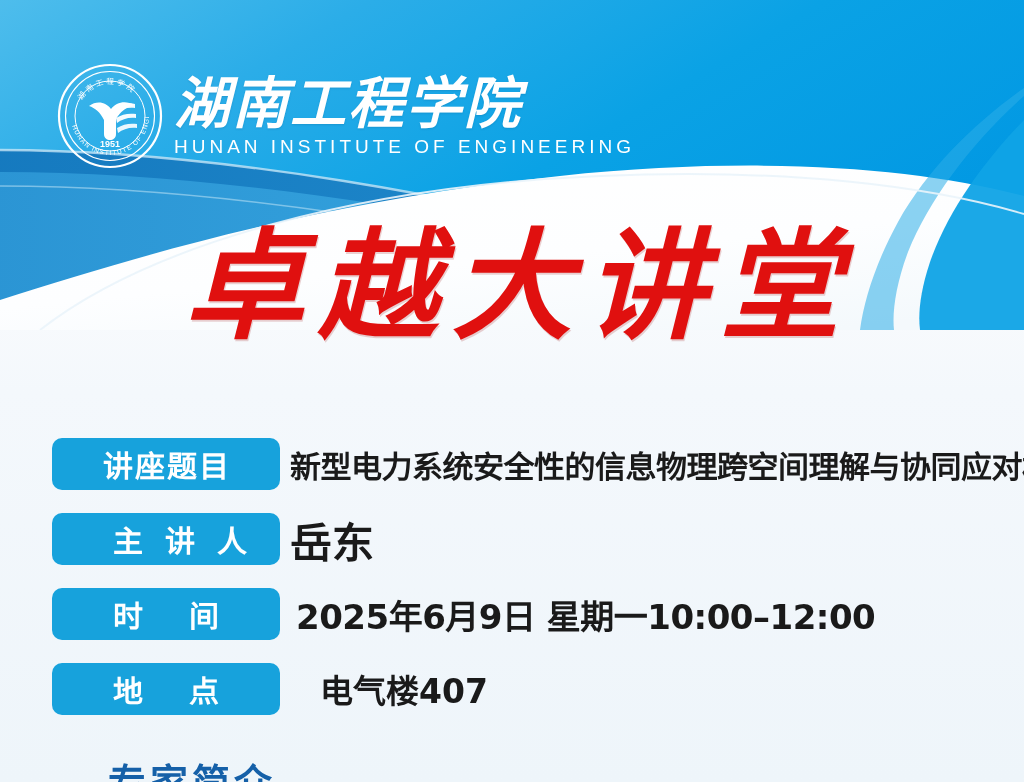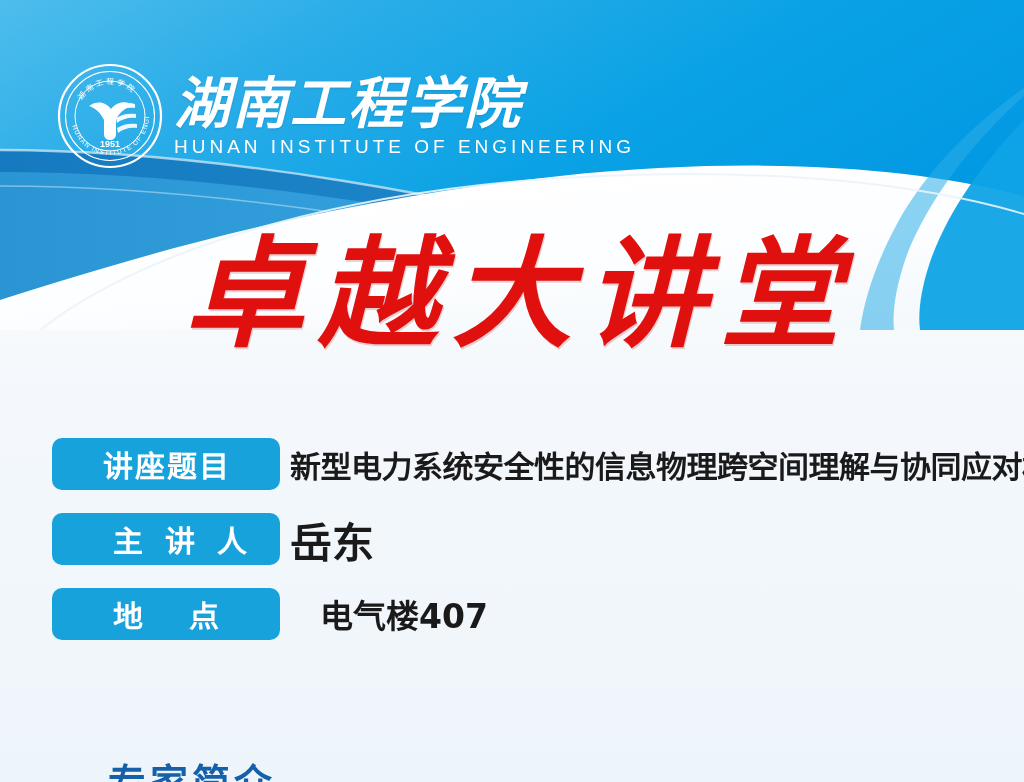--- a/index.html
+++ b/index.html
@@ -88,21 +88,21 @@
   }
 
   
   .main-title {
     position: absolute;
     left: 0;
     top: 236px;
     width: 1024px;
     text-align: center;
     z-index: 6;
-    font-family: Liberation Serif, serif;
+    font-family: Liberation Mono, monospace;
     font-weight: 700;
     font-style: italic;
     font-size: 120px;
     line-height: 1;
     color: #e0100f;
     letter-spacing: 14px;
     text-indent: 14px;
     white-space: nowrap;
     text-shadow: 1px 2px 0 rgba(150,0,0,.18);
   }
@@ -254,20 +254,24 @@
     <div class="info-row">
       <div class="info-badge sp-0">讲座题目</div>
       <div class="info-value title-val">新型电力系统安全性的信息物理跨空间理解与协同应对机制</div>
     </div>
 
     <div class="info-row">
       <div class="info-badge sp-1">主讲人</div>
       <div class="info-value name-val">岳东</div>
     </div>
 
+    <div class="info-row">
+      <div class="info-badge sp-2">时间</div>
+      <div class="info-value time-val">2025年6月9日 星期一10:00–12:00</div>
+    </div>
 
     <div class="info-row">
       <div class="info-badge sp-2">地点</div>
       <div class="info-value place-val">电气楼407</div>
     </div>
 
   </div>
 
   <div class="section-heading">专家简介</div>
 

